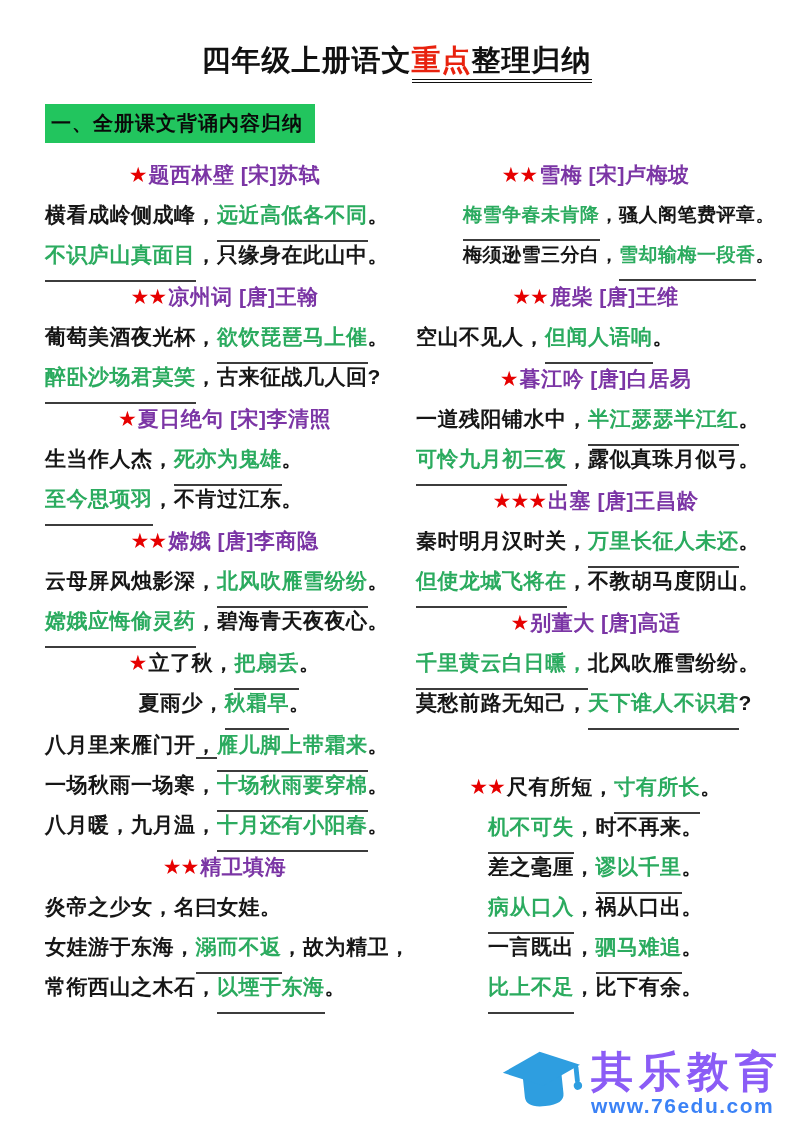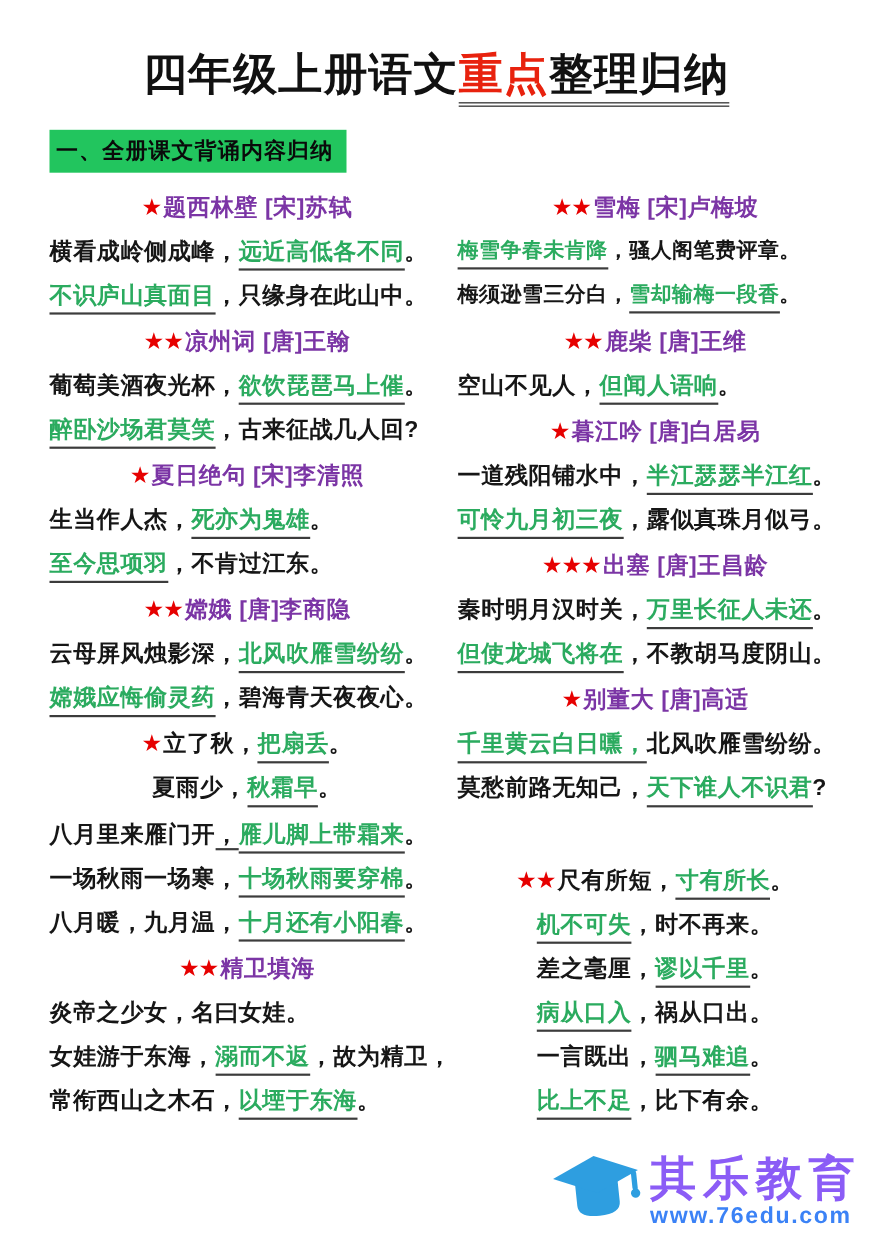--- a/index.html
+++ b/index.html
@@ -8,21 +8,21 @@
     position:relative;
     width:793px;height:1122px;
     background:#ffffff;
     font-family:"Liberation Sans","DejaVu Sans",sans-serif;
     overflow:hidden;
     margin:0 auto;
   }
   .doc-title{
     margin-top:42px;
     text-align:center;
-    font-size:40px;
+    font-size:29px;
     font-weight:800;
     color:#111;
     letter-spacing:1px;
     line-height:1.3;
   }
   .t-under{border-bottom:4px double #111;padding-bottom:3px;}
   .t-red{color:#e8220e;}
   .section-header{
     display:inline-block;
     margin:24px 17px 6px 45px;
@@ -52,27 +52,27 @@
     white-space:nowrap;
   }
   .line{
     font-size:21px;
     font-weight:600;
     color:#161616;
     line-height:40px;
     letter-spacing:0.5px;
     white-space:nowrap;
   }
-  .block.small .line{font-size:19px;}
+  .block.small .line{font-size:19px;text-align:right;}
   .stars{color:#e60000;letter-spacing:-1px;margin-right:2px;}
   .hl{
     color:#2bab5f;
     font-weight:800;
     border-bottom:2px solid #3c3c3c;
-    padding-bottom:4px;
+    padding-bottom:14px;
   }
   .ul{border-bottom:2px solid #3c3c3c;padding-bottom:1px;}
   .watermark{
     position:absolute;
     right:10px;bottom:0px;
     display:flex;
     align-items:center;
     gap:8px;
   }
   .wm-icon{transform:rotate(-6deg);}

